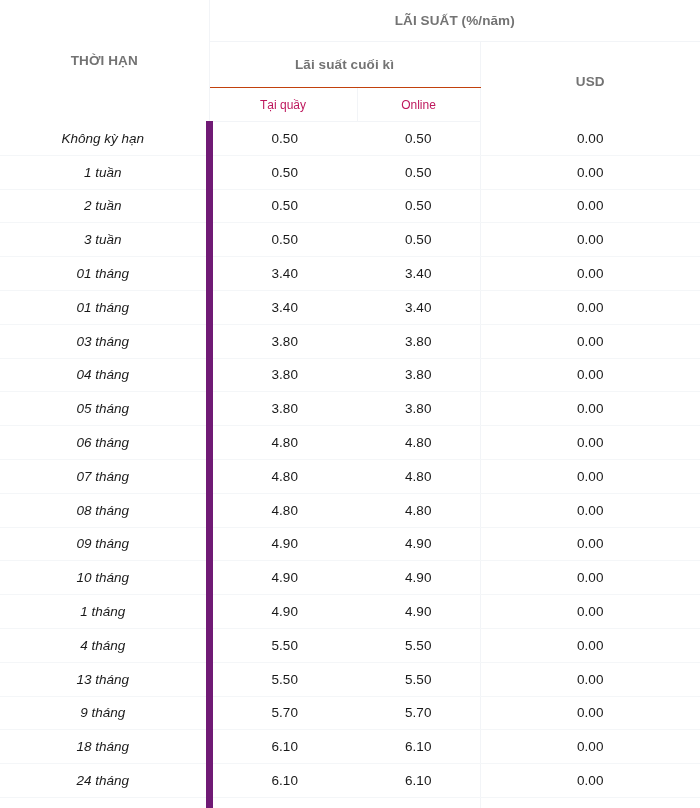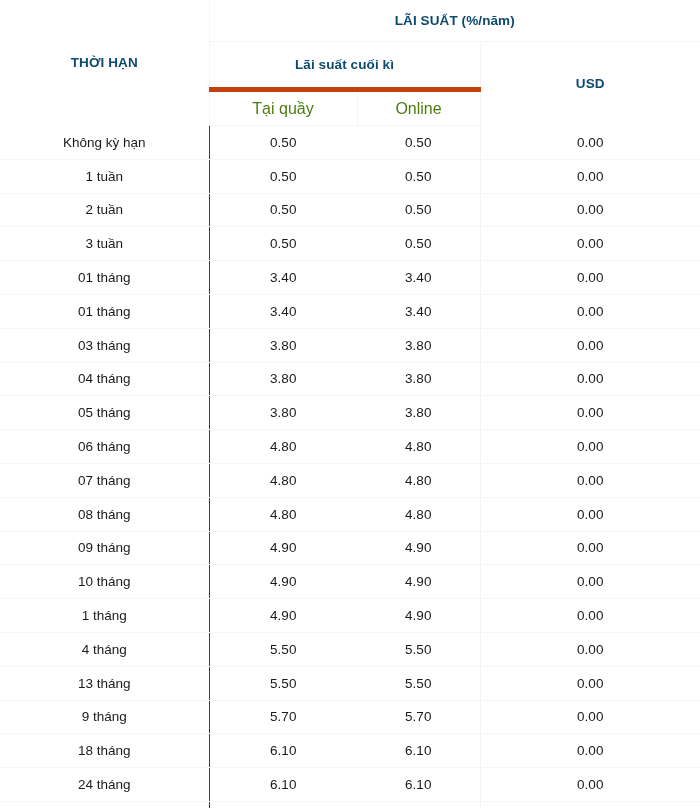--- a/index.html
+++ b/index.html
@@ -30,61 +30,61 @@
   .rate-table th,
   .rate-table td {
     padding: 0;
     text-align: center;
     vertical-align: middle;
     font-weight: normal;
   }
 
   
   th.hd {
-    color: #0c4a6e;
+    color: #737373;
     font-weight: bold;
     font-size: 13.5px;
     letter-spacing: 0.1px;
   }
 
   th.h-term {
     height: 41px;
     border-right: 1px solid #f2f4f7;
   }
   th.h-rate {
     height: 41px;
     border-bottom: 1px solid #f2f4f7;
   }
   th.h-endterm {
     height: 45px;
     border-right: 1px solid #f2f4f7;
-    border-bottom: 5px solid #c2410c;
+    border-bottom: 1px solid #c2410c;
   }
   th.h-usd {
     height: 45px;
   }
   th.h-sub {
     height: 33px;
-    font-size: 16px;
-    color: #4d7c0f;
+    font-size: 12px;
+    color: #be185d;
     font-weight: normal;
     border-bottom: 1px solid #f2f4f7;
   }
   th.h-sub.div {
     border-right: 1px solid #f2f4f7;
   }
 
   
   tbody td {
     height: 32.8px;
     font-size: 13.5px;
     color: #1a1a1a;
     border-bottom: 1px solid #f4f6f8;
   }
-  tbody td.term   { border-right: 1px solid #701a75; }
+  tbody td.term   { border-right: 7px solid #701a75; font-style: italic; }
   tbody td.online { border-right: 1px solid #f2f4f7; }
   tbody tr:last-child td { border-bottom: 1px solid #f4f6f8; }
 </style>
 </head>
 <body>
 
 <table class="rate-table">
   <colgroup>
     <col class="c-term">
     <col class="c-branch">

